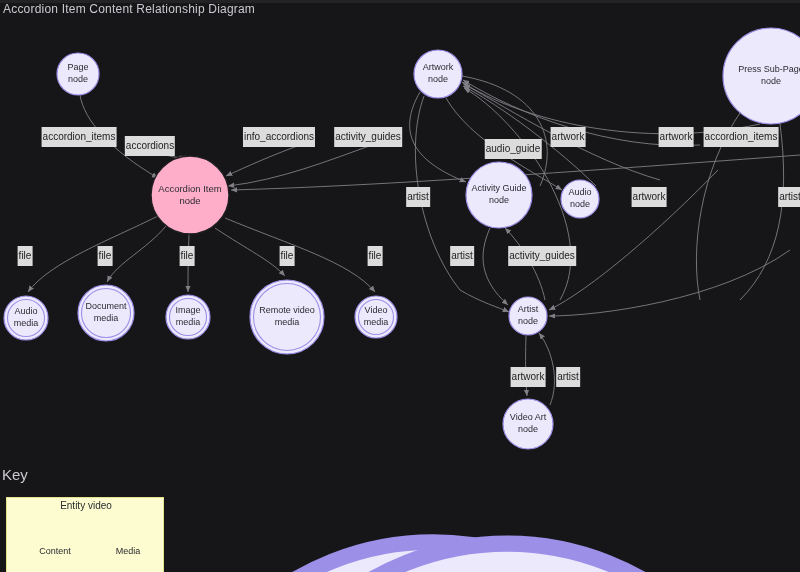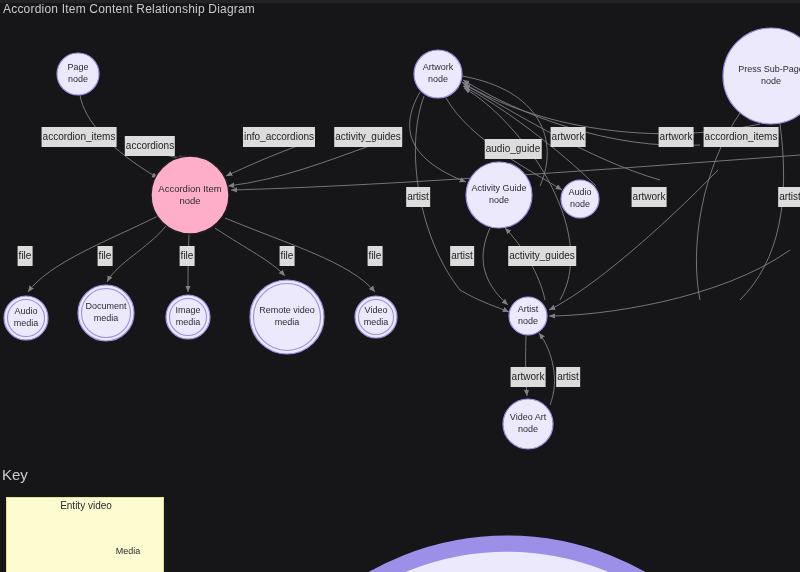--- a/index.html
+++ b/index.html
@@ -211,20 +211,26 @@
     <div class="edge-label" style="left: 287px; top: 256px;">file</div>
     <div class="edge-label" style="left: 375px; top: 256px;">file</div>
     <div class="edge-label" style="left: 462px; top: 256px;">artist</div>
     <div class="edge-label" style="left: 542px; top: 256px;">activity_guides</div>
     <div class="edge-label" style="left: 528px; top: 377px;">artwork</div>
     <div class="edge-label" style="left: 568px; top: 377px;">artist</div>
   </div>
 
 <div id="legend-box">
   <div id="legend-title">Entity video</div>
+  <div class="legend-node" style="left:26px;top:31px;width:44px;height:44px;">
+    <svg width="44" height="44" viewBox="0 0 44 44">
+      <circle cx="22" cy="22" r="21" class="node-circle"></circle>
+    </svg>
+    <div class="legend-text">Content</div>
+  </div>
   <div class="legend-node" style="left:100px;top:32px;width:42px;height:42px;">
     <svg width="42" height="42" viewBox="0 0 42 42">
       <circle cx="21" cy="21" r="20" class="node-circle"></circle>
       <circle cx="21" cy="21" r="16.5" class="node-inner"></circle>
     </svg>
     <div class="legend-text">Media</div>
   </div>
 </div>
 
 </body></html>

